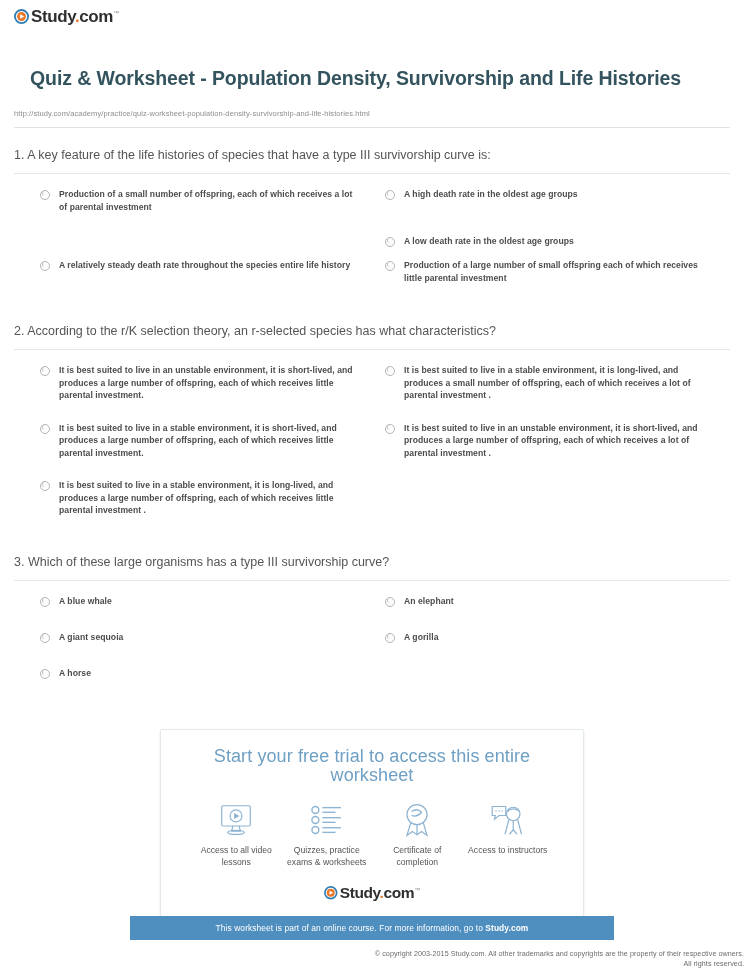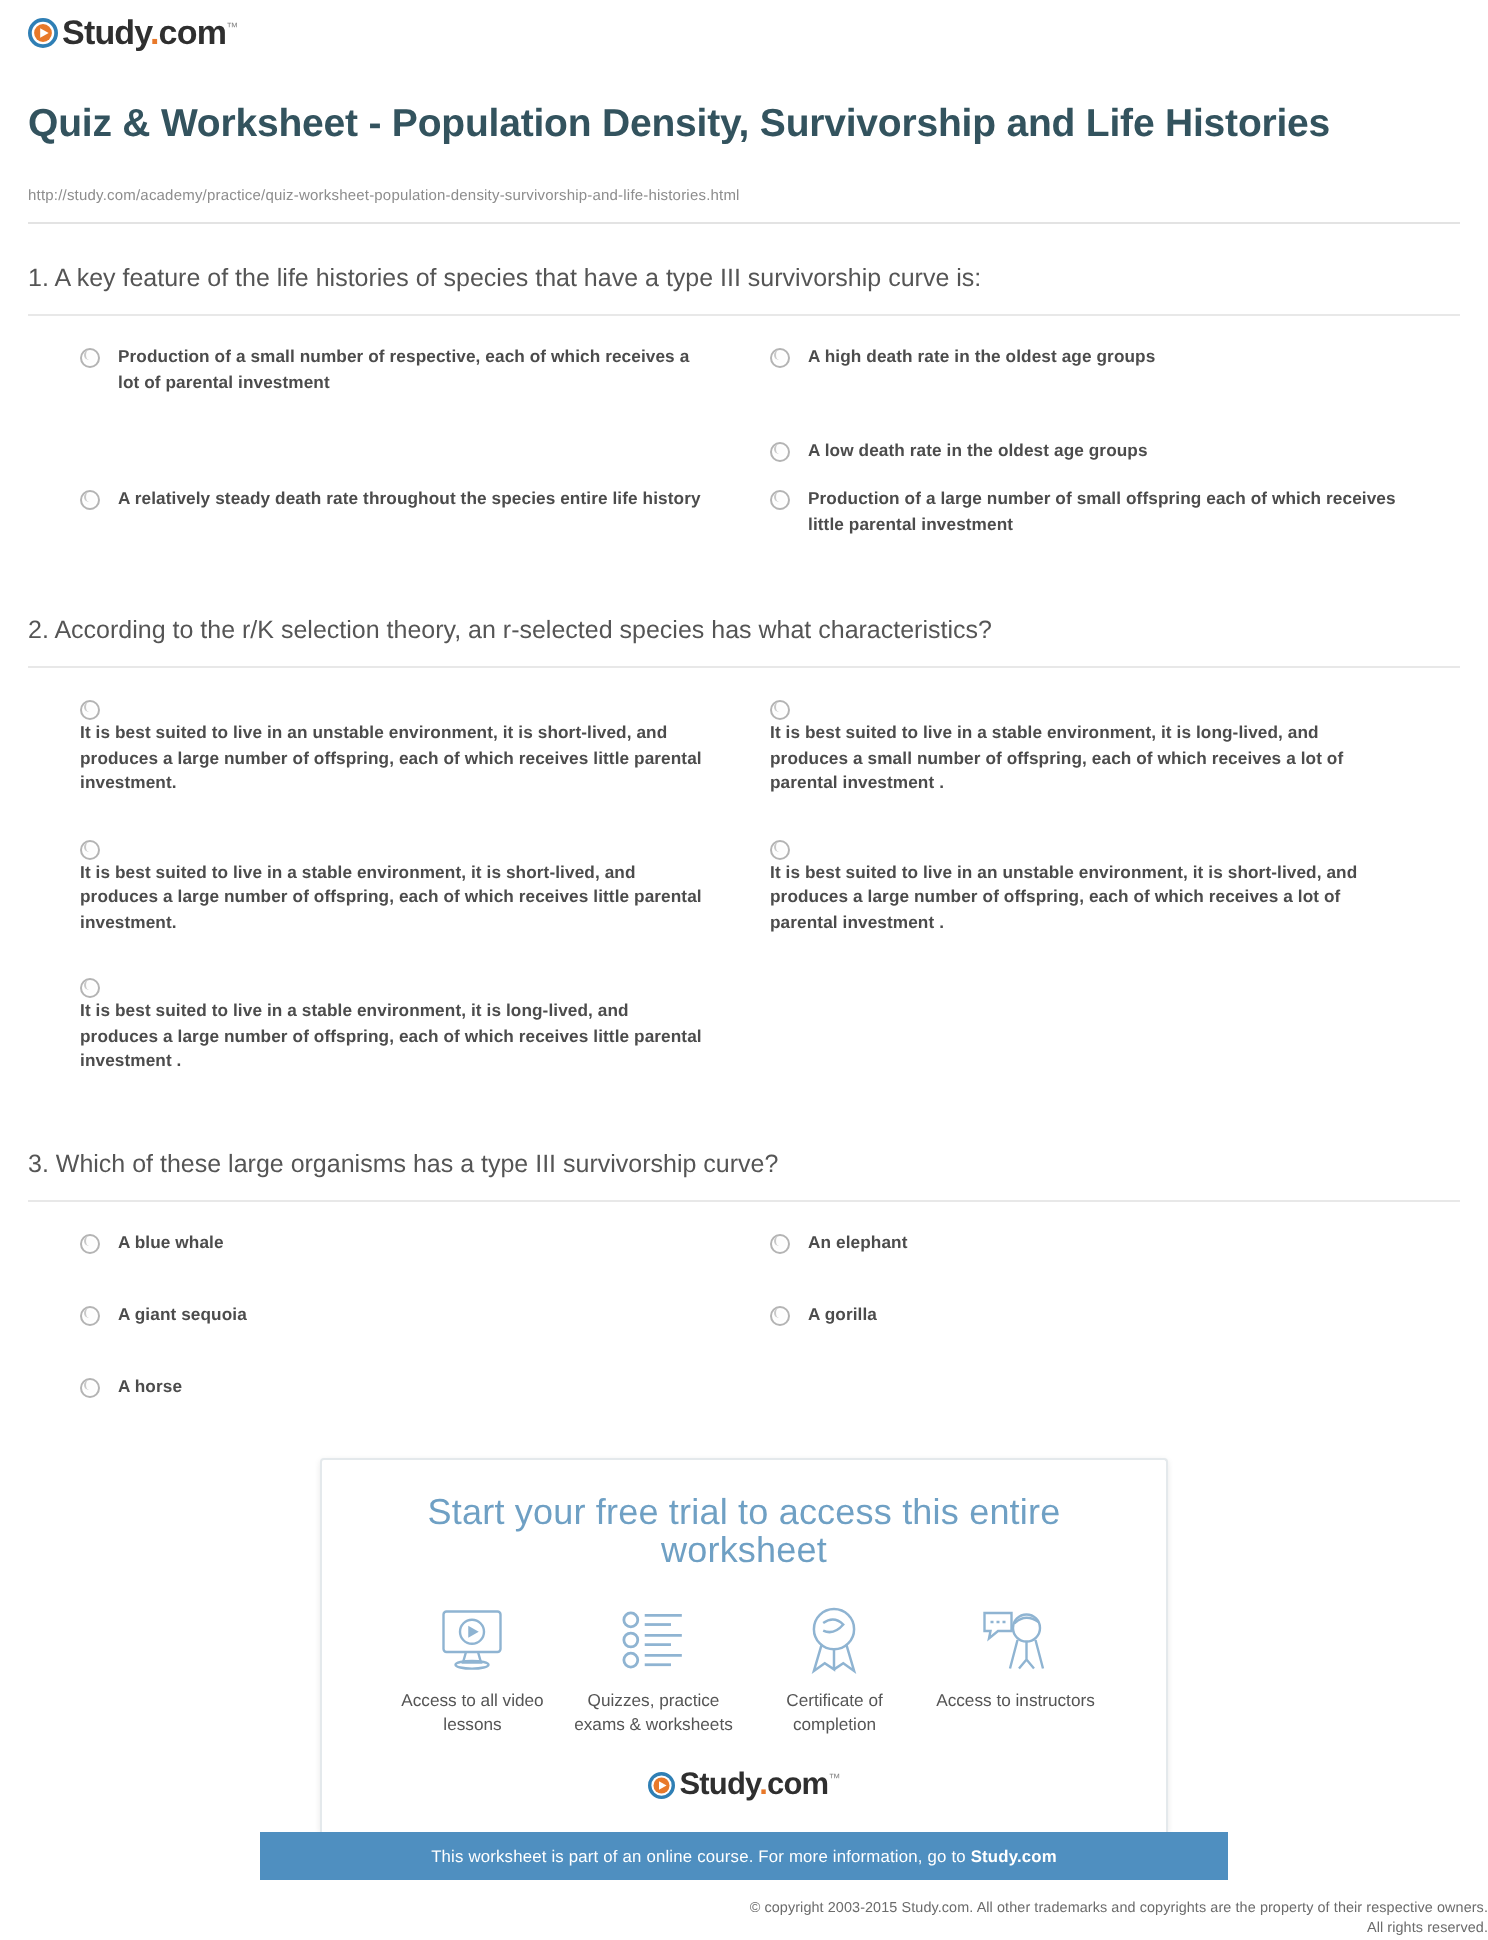--- a/index.html
+++ b/index.html
@@ -59,21 +59,21 @@
 
   .title-block {
     padding: 16px 18px 0 14px;
   }
   .doc-title {
     font-family: "Liberation Sans", sans-serif;
     font-size: 19.5px;
     line-height: 25px;
     font-weight: 700;
     color: #33535e;
-    margin: 0;
+    margin: 16px;
     letter-spacing: -0.1px;
   }
   .doc-url {
     font-size: 7.5px;
     color: #8d8d8d;
     margin-top: 18px;
     letter-spacing: 0.1px;
     word-break: break-all;
   }
   .header-rule {
@@ -144,21 +144,21 @@
     font-size: 8.6px;
     line-height: 12.5px;
     color: #4c4c4c;
     font-weight: 700;
     letter-spacing: 0.05px;
   }
 
   
   #q1 .options .option { margin-bottom: 22px; }
   #q1 .options .option.row2 { margin-bottom: 10px; }
-  #q2 .options .option { margin-bottom: 20px; flex-direction: column; }
+  #q2 .options .option { margin-bottom: 20px; }
   #q3 .options .option { margin-bottom: 22px; }
 
   
   .promo-wrap {
     position: absolute;
     left: 0;
     right: 0;
     top: 729px;
   }
   .promo-card {
@@ -261,21 +261,21 @@
   <div class="header-rule"></div>
 
   <div class="questions">
 
     <div class="question" id="q1">
       <div class="q-text">1. A key feature of the life histories of species that have a type III survivorship curve is:</div>
       <div class="q-rule"></div>
       <div class="options">
         <label class="option">
           <span class="radio"></span>
-          <span class="opt-text">Production of a small number of respective, each of which receives a lot of parental investment</span>
+          <span class="opt-text">Production of a small number of offspring, each of which receives a lot of parental investment</span>
         </label>
         <label class="option">
           <span class="radio"></span>
           <span class="opt-text">A high death rate in the oldest age groups</span>
         </label>
         <label class="option spacer-cell row2">
           <span class="radio"></span>
           <span class="opt-text"></span>
         </label>
         <label class="option row2">

